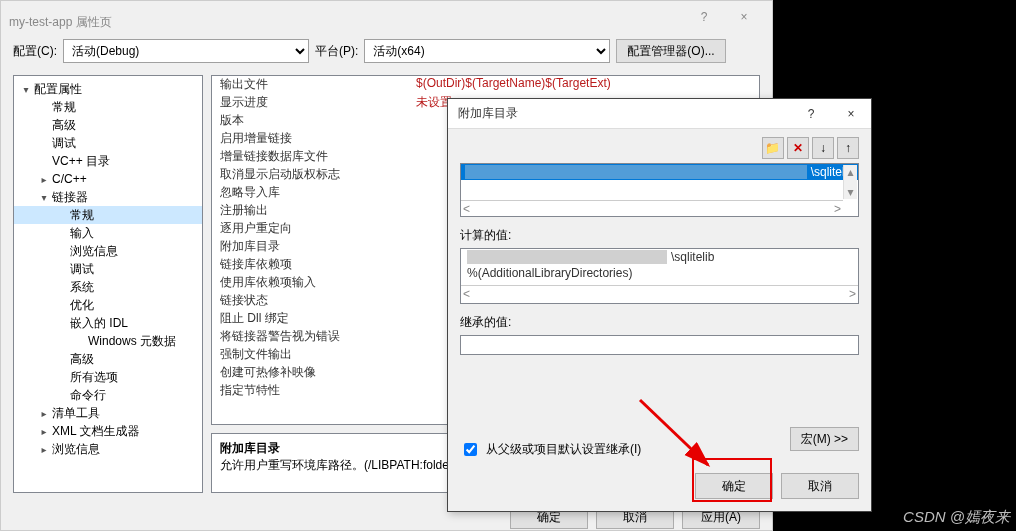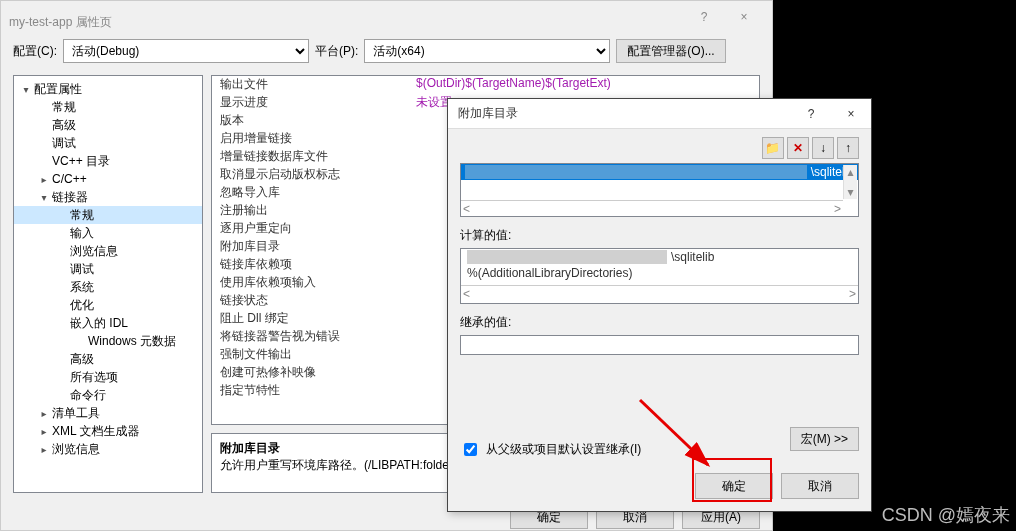--- a/index.html
+++ b/index.html
@@ -15,21 +15,21 @@
 .btn { background: #e1e1e1; border: 1px solid #adadad; height: 24px; padding: 0 10px; cursor: pointer; }
 .content { display: flex; padding: 4px 12px 8px 12px; gap: 8px; height: 430px; }
 .tree-panel { width: 190px; border: 1px solid #828790; background: #fff; overflow: auto; padding: 4px 0; }
 .tree-item { display: flex; align-items: center; height: 18px; cursor: pointer; white-space: nowrap; }
 .tree-item.selected { background: #cce8ff; }
 .tree-toggle { width: 12px; text-align: center; color: #555; font-size: 10px; margin-right: 2px; }
 .prop-area { flex: 1; display: flex; flex-direction: column; }
 .prop-grid { flex: 1; border: 1px solid #828790; background: #fff; overflow: hidden; }
 .prop-row { display: flex; height: 18px; }
 .prop-key { width: 200px; padding-left: 8px; color: #333; }
-.prop-val { flex: 1; padding-left: 4px; color: #a21caf; }
+.prop-val { flex: 1; padding-left: 4px; color: #b91c1c; }
 .prop-desc { border: 1px solid #828790; background: #fff; margin-top: 8px; padding: 6px 8px; height: 60px; }
 .prop-desc-title { font-weight: bold; }
 .bottom-btns { padding: 4px 12px 8px 12px; display: flex; justify-content: flex-end; gap: 8px; }
 .bottom-btns .btn { width: 78px; }
 
 .sub-dialog { position: absolute; top: 98px; left: 447px; width: 425px; height: 414px; background: #f0f0f0; border: 1px solid #444; box-shadow: 2px 2px 8px rgba(0,0,0,0.25); }
 .sub-titlebar { height: 30px; display: flex; align-items: center; padding-left: 10px; border-bottom: 1px solid #ddd; background: #fff; }
 .sub-titlebar-title { flex: 1; color: #333; }
 .sub-titlebar-btn { width: 40px; height: 28px; display: flex; align-items: center; justify-content: center; color: #333; }
 .sub-body { padding: 8px 12px; }
@@ -45,21 +45,21 @@
 .readonly-line { padding: 1px 6px; color: #333; display: flex; align-items: center; }
 .readonly-line .redact2 { background: #d0d0d0; height: 14px; width: 200px; display: inline-block; margin-right: 4px; }
 .inherit-box { border: 1px solid #828790; background: #fff; height: 20px; }
 .sub-bottom { position: absolute; bottom: 12px; left: 12px; right: 12px; }
 .inherit-chk { display: flex; align-items: center; gap: 6px; margin-bottom: 14px; }
 .sub-bottom-btns { display: flex; justify-content: flex-end; gap: 8px; align-items: center; }
 .sub-bottom-btns .btn { width: 78px; height: 26px; }
 .macro-btn { position: absolute; right: 12px; top: 328px; }
 .highlight-box { position: absolute; border: 2px solid #e60000; pointer-events: none; }
 .arrow { position: absolute; pointer-events: none; }
-.watermark { position: absolute; right: 6px; bottom: 4px; color: #bdbdbd; font-size: 18px; }
+.watermark { position: absolute; right: 6px; bottom: 4px; color: #bdbdbd; font-size: 15px; font-style: italic; }
 .vsb { position: absolute; right: 1px; top: 1px; bottom: 17px; width: 14px; background: #f0f0f0; border-left: 1px solid #ddd; display:flex; flex-direction:column; justify-content:space-between; align-items:center; font-size:9px; color:#888;}
 </style>
 </head>
 <body>
 
 <div class="dark-region"></div>
 
 <div class="main-dialog">
   <div class="titlebar">
     <span class="titlebar-title">my-test-app 属性页</span>

